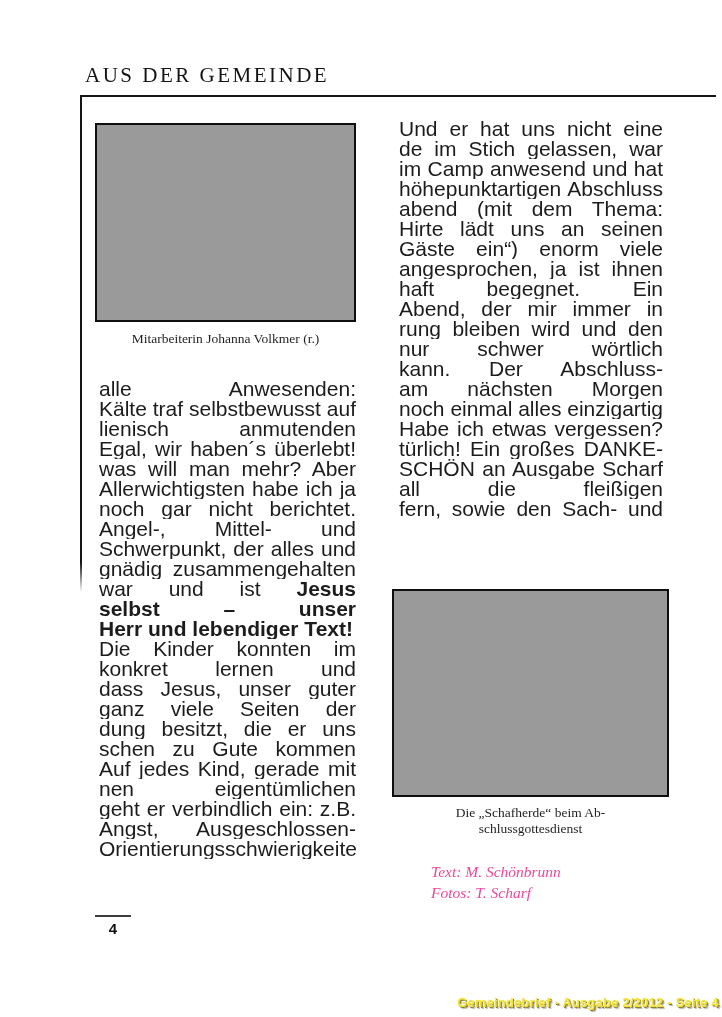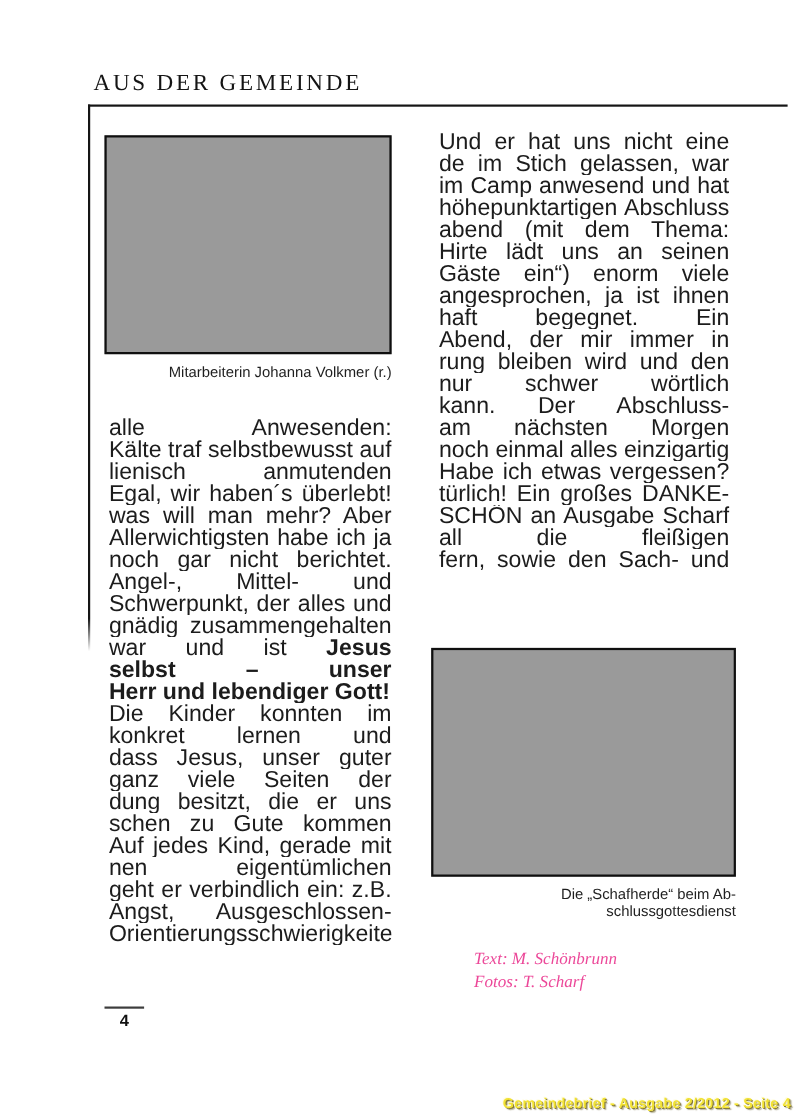--- a/index.html
+++ b/index.html
@@ -48,21 +48,21 @@
       radial-gradient(circle at 55% 3%, rgba(25,25,25,.95) 0 8%, rgba(25,25,25,0) 9%),
       radial-gradient(ellipse at 63% 9%, rgba(40,40,40,.9) 0 13%, rgba(40,40,40,0) 14%),
       radial-gradient(ellipse at 90% 80%, rgba(238,238,238,.85) 0 9%, rgba(238,238,238,0) 10%),
       radial-gradient(ellipse at 30% 55%, rgba(230,230,230,.6) 0 7%, rgba(230,230,230,0) 8%),
       linear-gradient(100deg, rgba(66,58,54,.85) 0 9%, rgba(66,58,54,0) 10%),
       linear-gradient(45deg, rgba(58,52,48,.9) 0 11%, rgba(58,52,48,0) 12%),
       repeating-radial-gradient(circle at 22% 30%, rgba(40,40,40,.55) 0 6px, rgba(225,225,225,.30) 8px 15px, rgba(120,120,120,.38) 16px 27px),
       repeating-radial-gradient(circle at 72% 62%, rgba(45,45,45,.5) 0 7px, rgba(235,235,235,.28) 9px 17px, rgba(140,140,140,.32) 18px 30px),
       #989898; }
 
-  .caption { position:absolute; text-align:right; font-size:13.5px; line-height:16px; color:#1f1f1f; }
+  .caption { position:absolute; text-align:center; font-size:13.5px; line-height:16px; color:#1f1f1f;font-family:Liberation Serif, serif; }
   #caption1 { left:95px; top:331px; width:261px; }
   #caption2 { left:392px; top:805px; width:277px; }
 
   .col { position:absolute; }
   #col-left  { left:99px;  top:379px; width:257px; }
   #col-right { left:399px; top:119px; width:264px; }
   .tline { height:20px; line-height:20px; font-size:21px;
     text-align:justify; text-align-last:justify; overflow:hidden; color:#1c1c1c; }
   .tline-last { text-align-last:left; }
   .tline .b { font-weight:700; }
@@ -109,21 +109,21 @@
       <div class="tline"><span>lienisch anmutenden Sommer.</span></div>
       <div class="tline"><span>Egal, wir haben´s überlebt! Tja,</span></div>
       <div class="tline"><span>was will man mehr? Aber vom</span></div>
       <div class="tline"><span>Allerwichtigsten habe ich ja</span></div>
       <div class="tline"><span>noch gar nicht berichtet. Der</span></div>
       <div class="tline"><span>Angel-, Mittel- und spendern</span></div>
       <div class="tline"><span>Schwerpunkt, der alles und uns</span></div>
       <div class="tline"><span>gnädig zusammengehalten hat,</span></div>
       <div class="tline"><span>war und ist </span><span class="b">Jesus Christus</span></div>
       <div class="tline"><span class="b">selbst – unser auferstandener</span></div>
-      <div class="tline tline-last"><span class="b">Herr und lebendiger Gott!</span></div>
+      <div class="tline tline-last"><span class="b">Herr und lebendiger Text!</span></div>
       <div class="tline"><span>Die Kinder konnten im Camp</span></div>
       <div class="tline"><span>konkret lernen und erfahren,</span></div>
       <div class="tline"><span>dass Jesus, unser guter Hirte,</span></div>
       <div class="tline"><span>ganz viele Seiten der Zuwen-</span></div>
       <div class="tline"><span>dung besitzt, die er uns Men-</span></div>
       <div class="tline tline-last"><span>schen zu Gute kommen  lässt.</span></div>
       <div class="tline"><span>Auf jedes Kind, gerade mit sei-</span></div>
       <div class="tline"><span>nen eigentümlichen Sorgen,</span></div>
       <div class="tline"><span>geht er verbindlich ein: z.B. auf</span></div>
       <div class="tline"><span>Angst, Ausgeschlossen-sein,</span></div>

